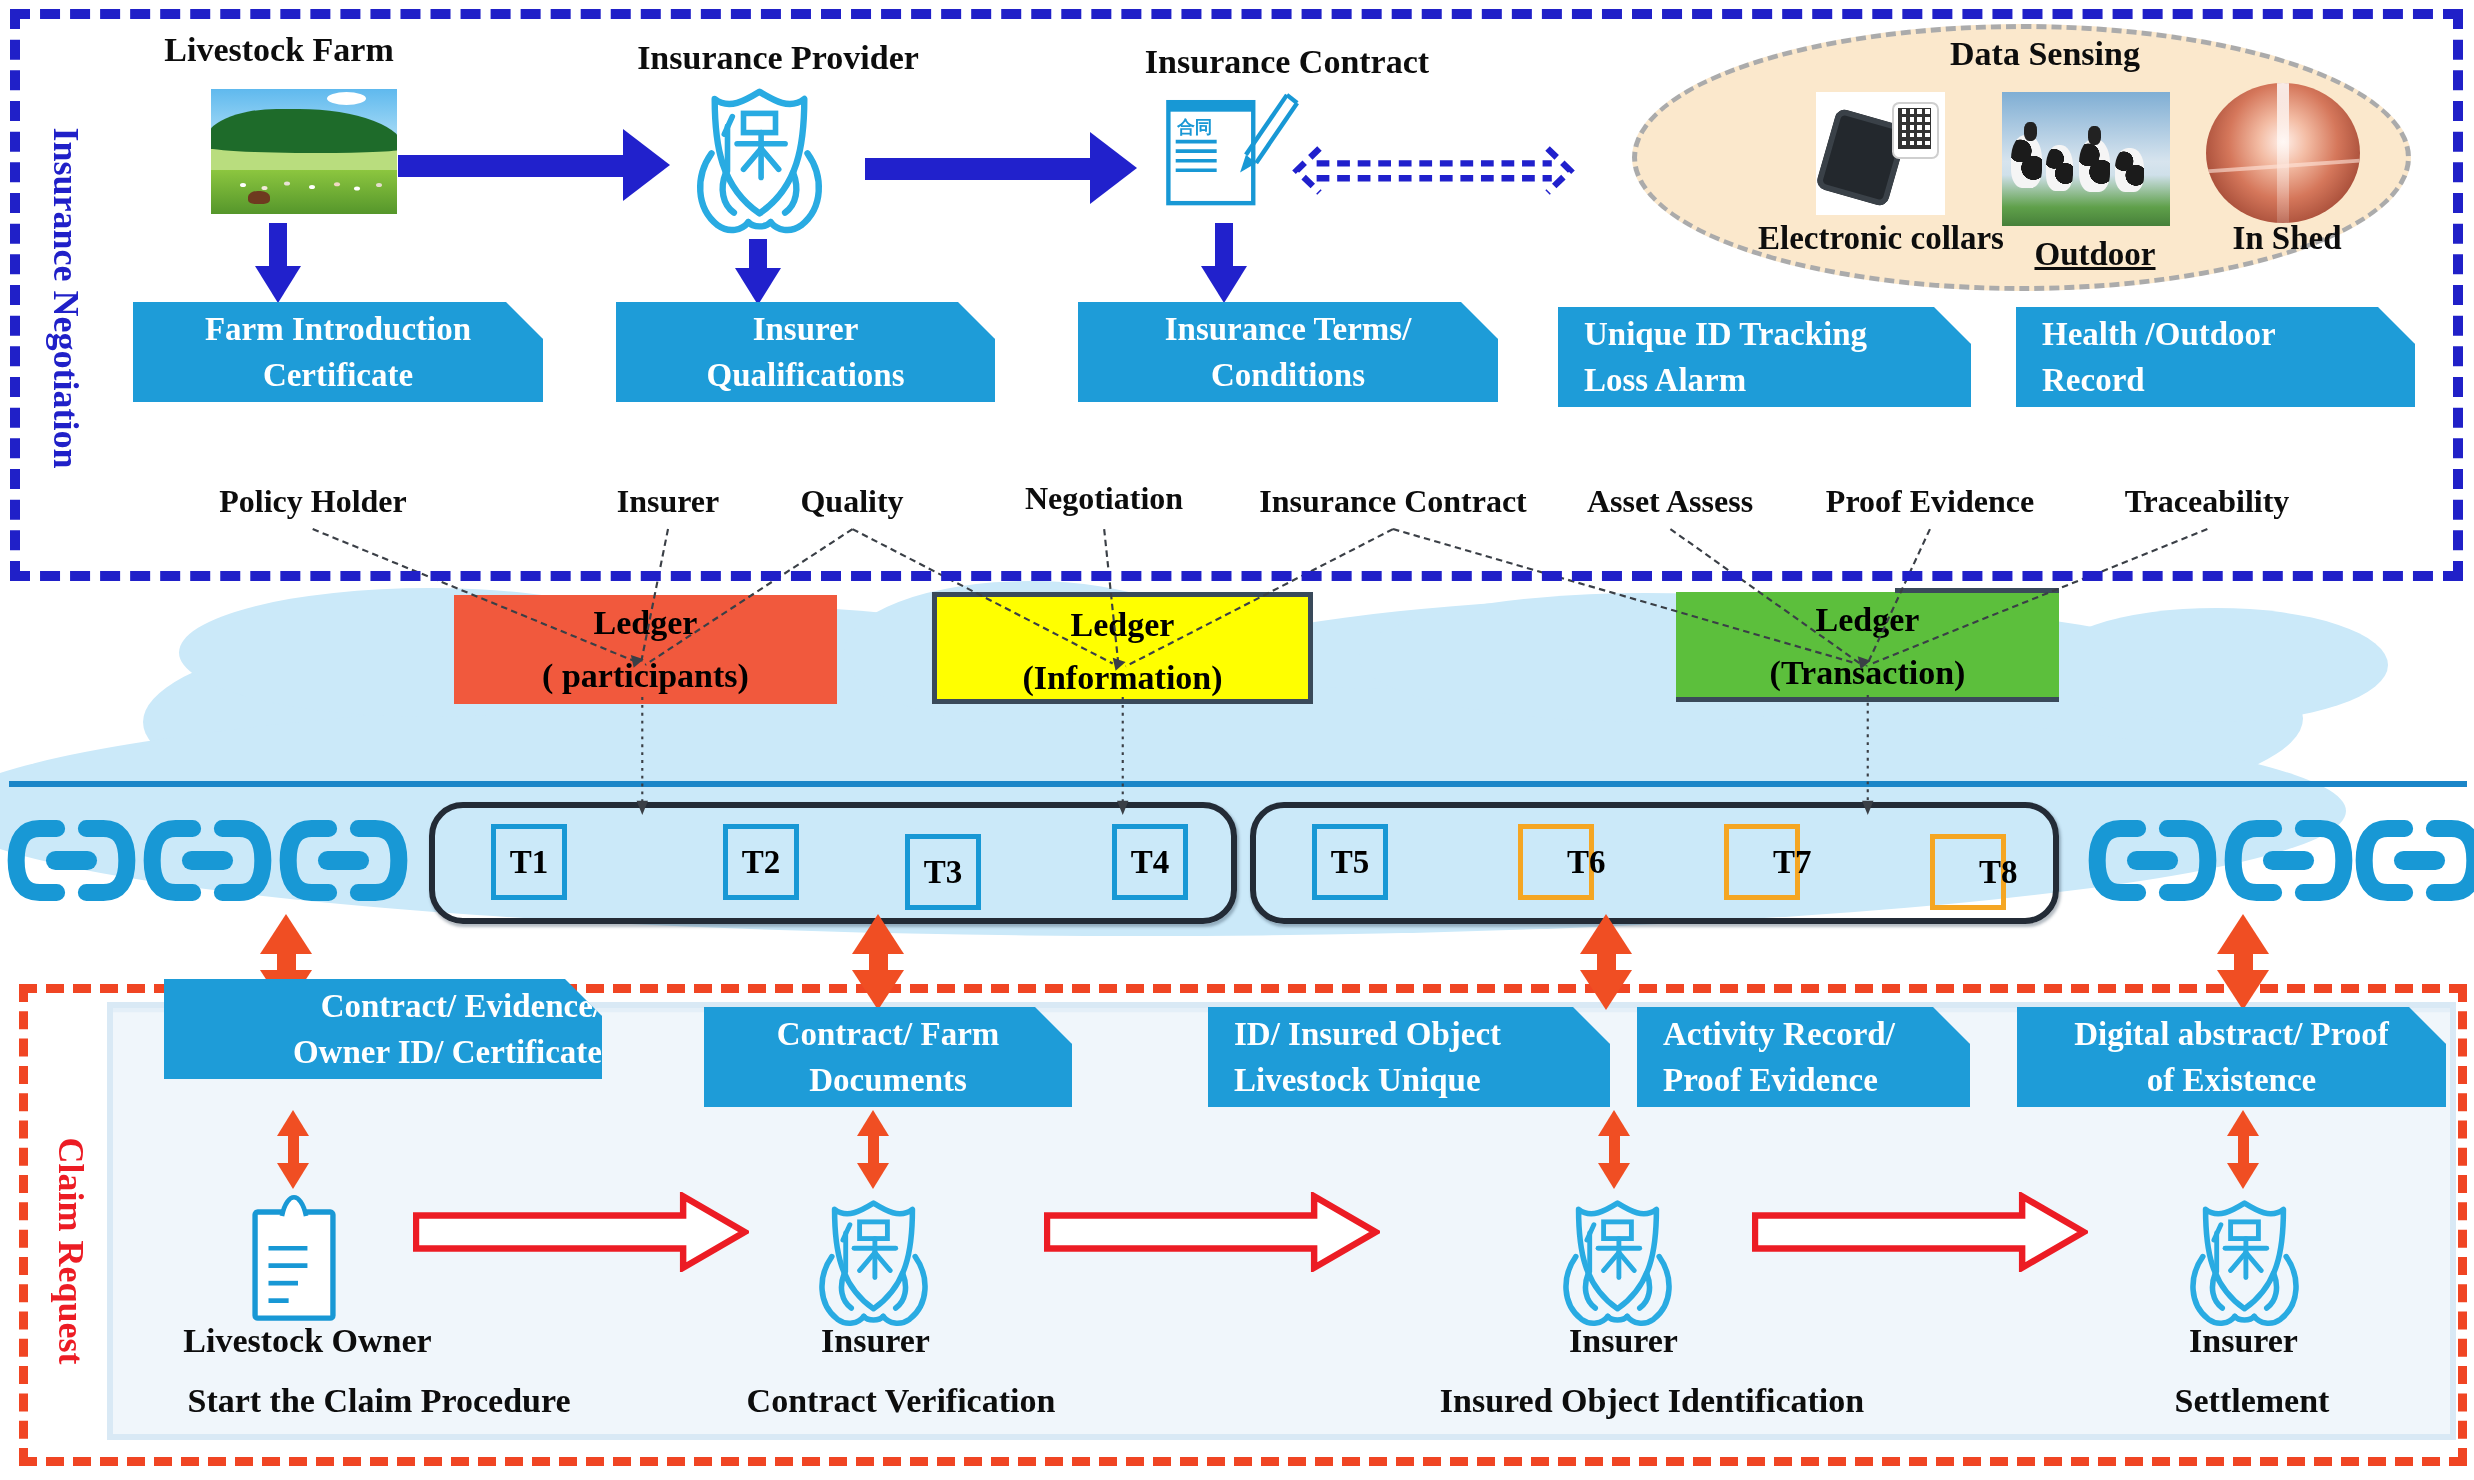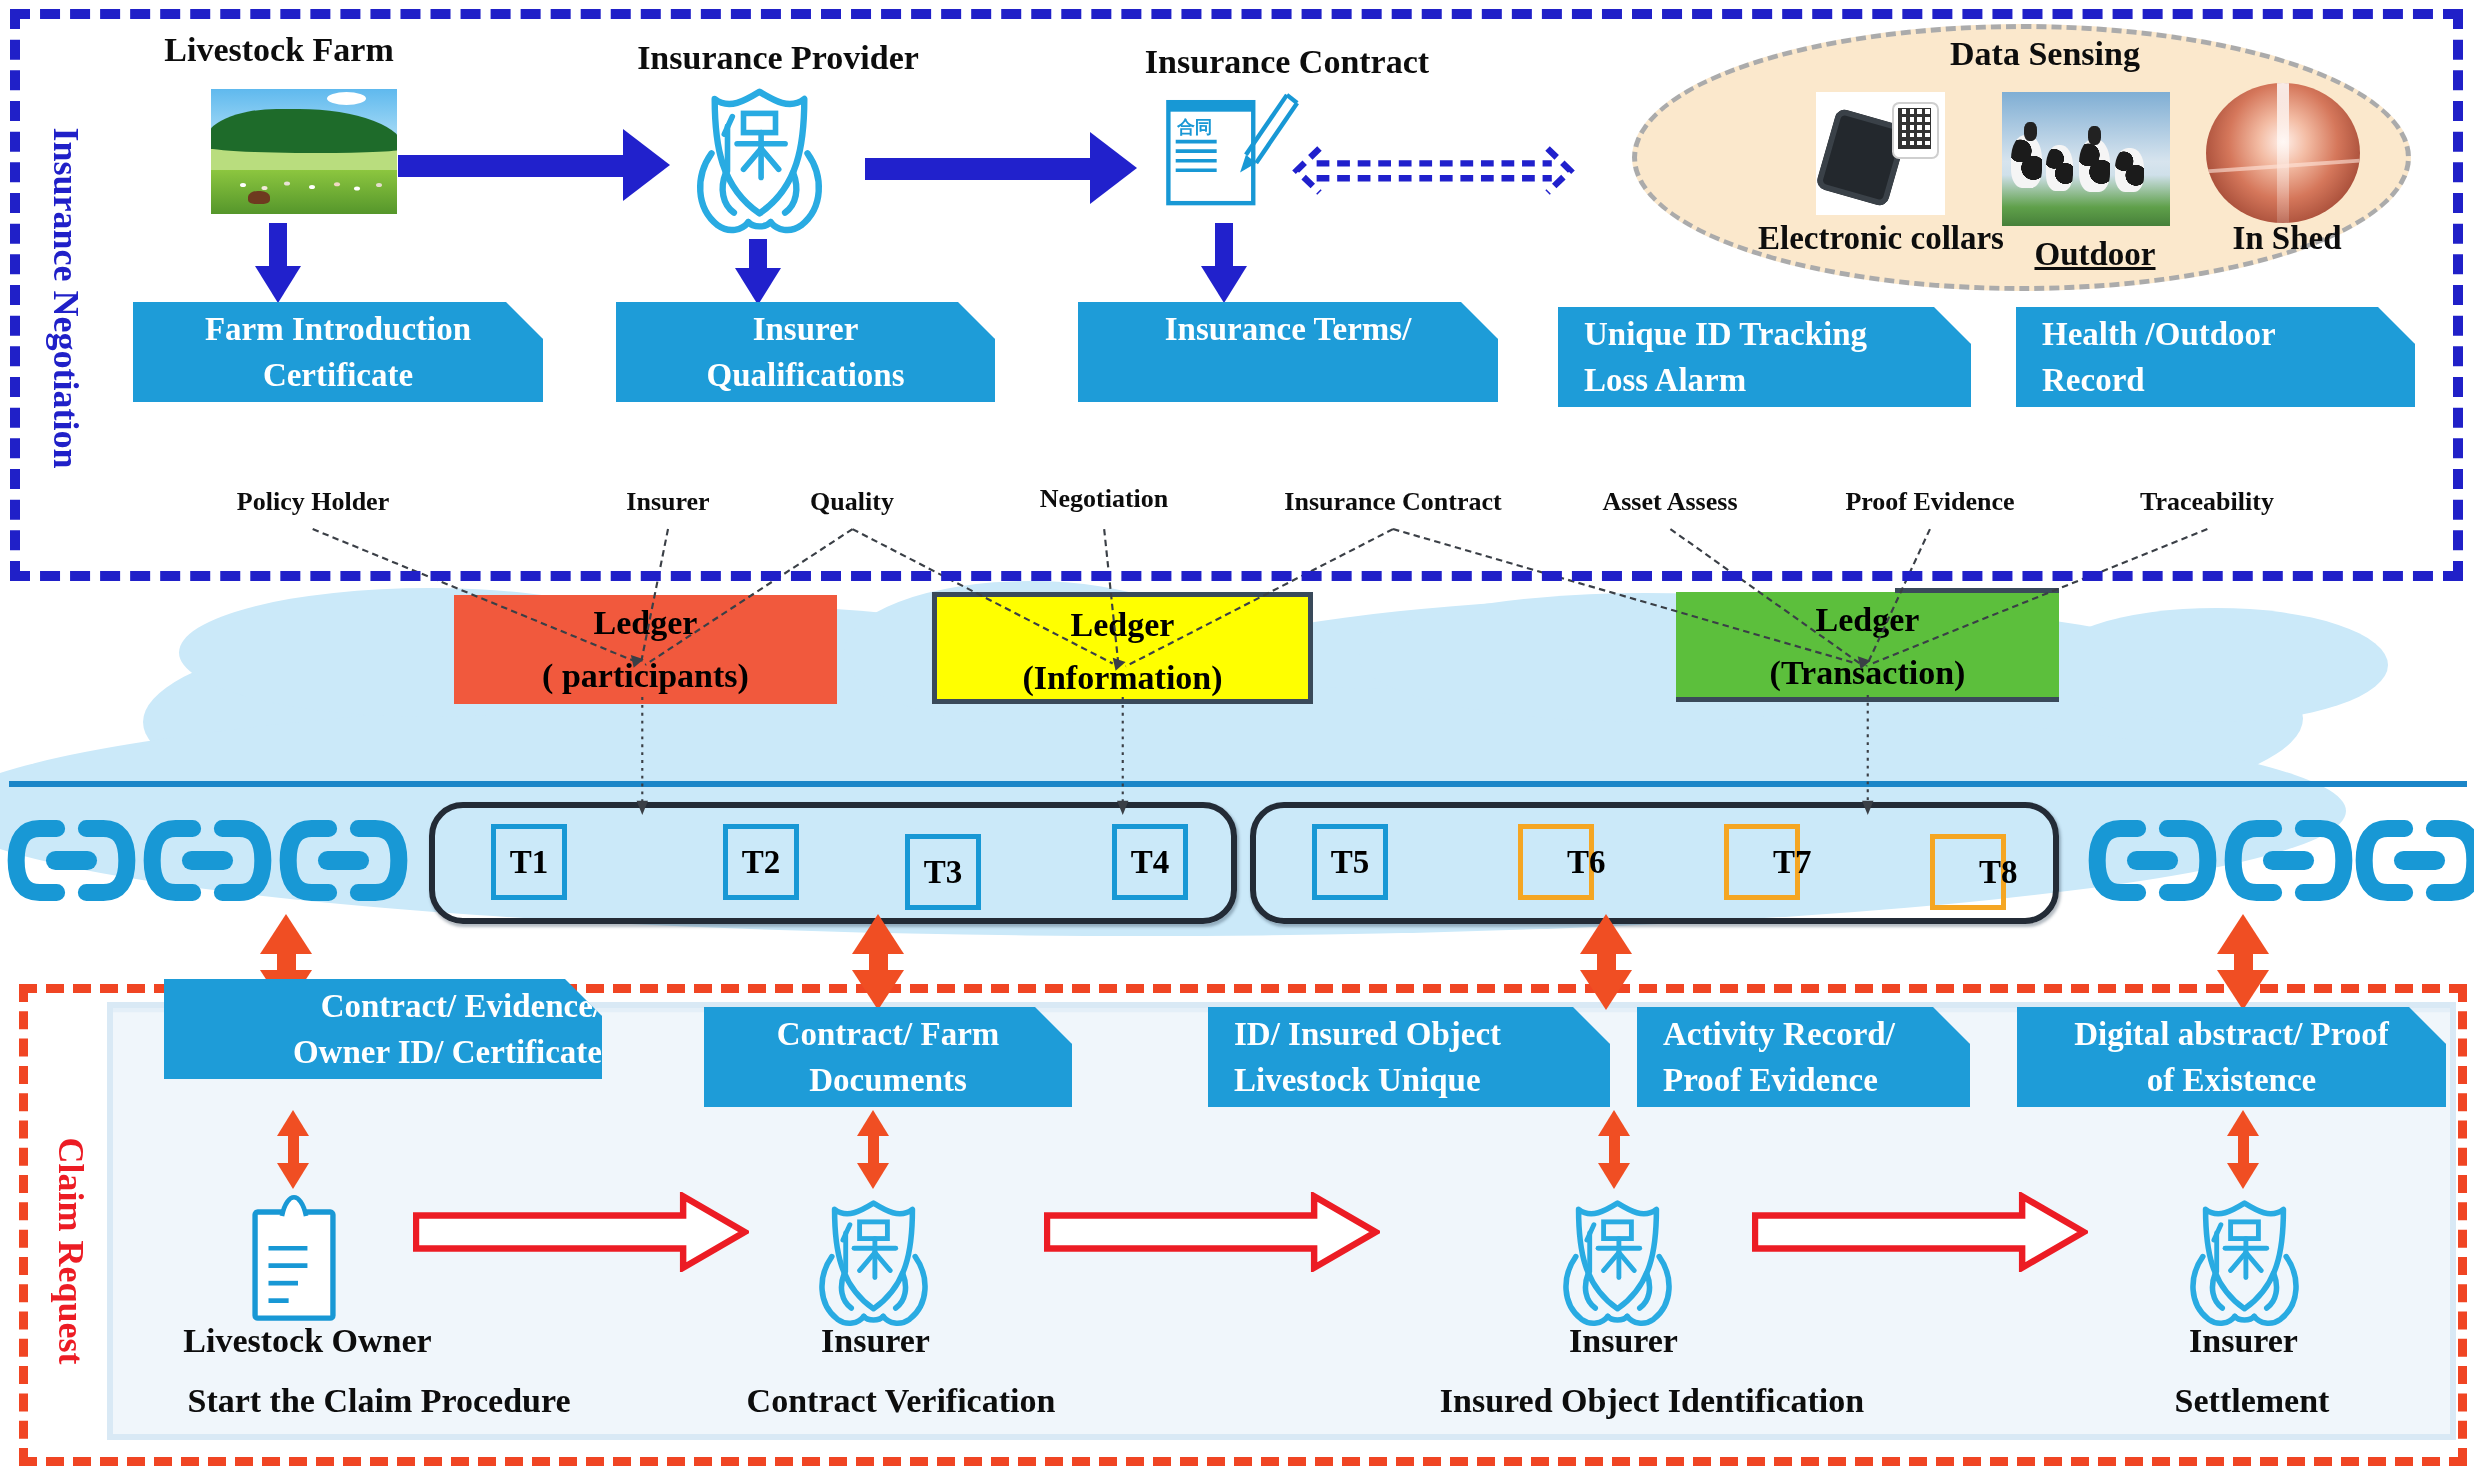--- a/index.html
+++ b/index.html
@@ -1,21 +1,21 @@
 <!DOCTYPE html>
 <html style="font-size:11.4px"><head>
 <meta charset="utf-8">
 <style>
   html,body{margin:0;padding:0;background:#fff;}
   #canvas{position:relative;width:2475px;height:1480px;background:#ffffff;overflow:hidden;
           font-family:"Liberation Serif","DejaVu Serif",serif;}
   .abs{position:absolute;}
   
   .ttl{position:absolute;font-weight:bold;color:#0d0d0d;font-size:34px;text-align:center;line-height:41px;}
-  .tag{position:absolute;font-weight:bold;color:#0d0d0d;font-size:26px;text-align:center;line-height:41px;z-index:5;}
+  .tag{position:absolute;font-weight:bold;color:#0d0d0d;font-size:32px;text-align:center;line-height:41px;z-index:5;}
   .steplbl{position:absolute;font-weight:bold;color:#0d0d0d;font-size:34px;text-align:center;line-height:40px;z-index:8;}
   .rot{position:absolute;font-weight:bold;text-align:center;transform-origin:0 0;transform:rotate(90deg);}
   
   .banner{position:absolute;height:100px;background:#1E9CD8;color:#fff;font-weight:bold;font-size:33px;
           line-height:46px;text-align:center;padding-top:4.3px;box-sizing:border-box;z-index:7;
           clip-path:polygon(0 0,calc(100% - 37px) 0,100% 37px,100% 100%,0 100%);
           box-shadow:2.1px 2.9px 4.3px rgba(120,170,200,.55);}
   .banner.la{text-align:left;padding-left:26px;}
   
   .ledger{position:absolute;color:#000;font-weight:bold;font-size:34px;line-height:53px;text-align:center;
@@ -299,20 +299,21 @@
   <div class="banner" style="left:133px;top:302px;width:410px;">
     <div>Farm Introduction</div>
     <div>Certificate</div>
   </div>
   <div class="banner" style="left:616px;top:302px;width:379px;">
     <div>Insurer</div>
     <div>Qualifications</div>
   </div>
   <div class="banner" style="left:1078px;top:302px;width:420px;">
     <div>Insurance Terms/</div>
+    <div>Conditions</div>
   </div>
   <div class="banner la" style="left:1558px;top:307px;width:413px;">
     <div>Unique ID Tracking</div>
     <div>Loss Alarm</div>
   </div>
   <div class="banner la" style="left:2016px;top:307px;width:399px;">
     <div>Health /Outdoor</div>
     <div>Record</div>
   </div>
 

